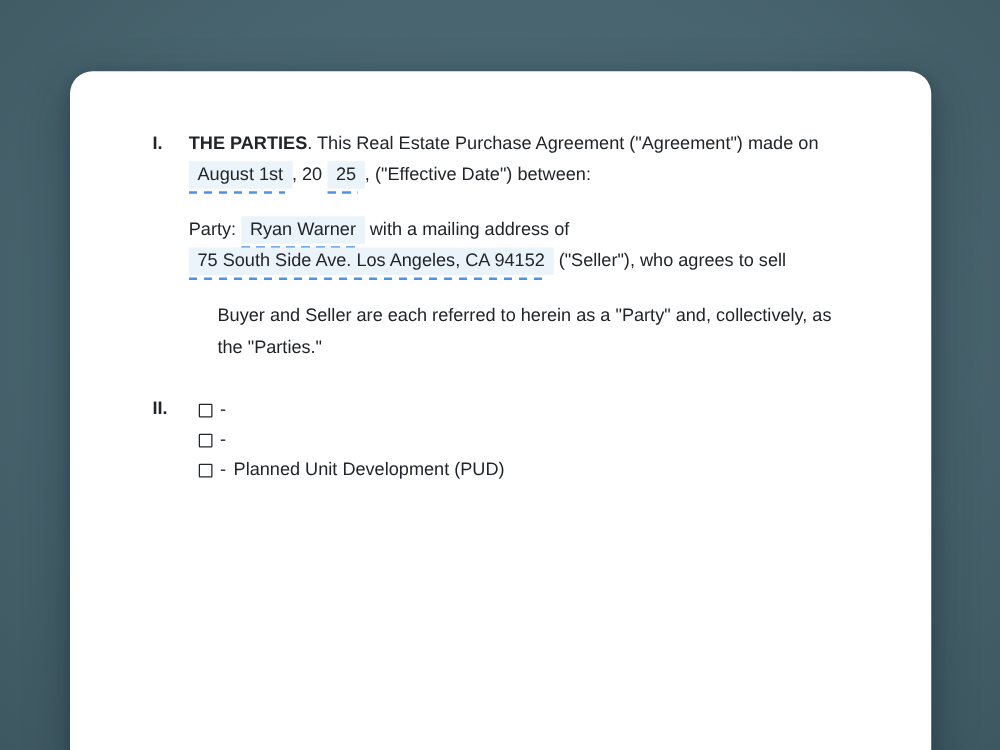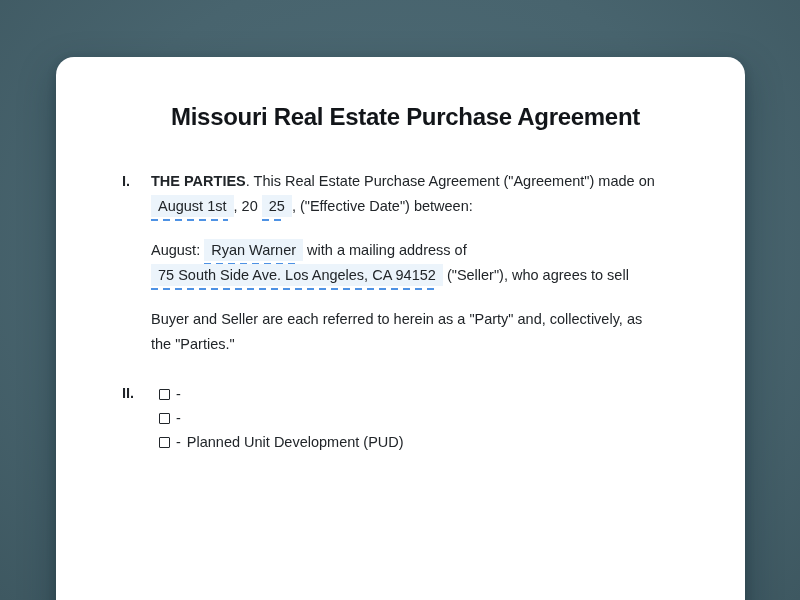--- a/index.html
+++ b/index.html
@@ -56,21 +56,21 @@
   .sec-num {
     flex: none;
     width: 29px;
     font-weight: 700;
   }
   .sec-body { flex: 1; min-width: 0; }
   .para {
     margin: 0 0 19px 0;
     white-space: nowrap;
   }
-  .para:last-child { margin-bottom: 0; }
+  .para:last-child { margin-bottom: 0; margin-left: 23px; }
   .para .bold { font-weight: 700; }
   .field {
     display: inline-block;
     position: relative;
     background: var(--field-bg);
     padding: 0 7px;
     line-height: 22px;
     vertical-align: baseline;
     text-align: center;
   }
@@ -104,27 +104,26 @@
   }
   .cb-sep { color: var(--text); }
   .cb-label { color: var(--text); }
 </style>
 </head>
 <body>
 
 <div class="bg">
   <div class="card">
 
-    <h1 class="doc-title">Missouri Real Estate Purchase Agreement</h1>
 
     <section class="sec">
       <div class="sec-num">I.</div>
       <div class="sec-body">
         <p class="para"><span class="bold">THE PARTIES</span><span>. This Real Estate Purchase Agreement ("Agreement") made on</span><br><span class="field">August 1st</span><span>, 20 </span><span class="field">25</span><span>, ("Effective Date") between:</span></p>
-        <p class="para"><span>August: </span><span class="field">Ryan Warner</span><span> with a mailing address of</span><br><span class="field">75 South Side Ave. Los Angeles, CA 94152</span><span> ("Seller"), who agrees to sell</span><br></p>
+        <p class="para"><span>Party: </span><span class="field">Ryan Warner</span><span> with a mailing address of</span><br><span class="field">75 South Side Ave. Los Angeles, CA 94152</span><span> ("Seller"), who agrees to sell</span><br></p>
         <p class="para"><span>Buyer and Seller are each referred to herein as a "Party" and, collectively, as</span><br><span>the "Parties."</span></p>
       </div>
     </section>
 
     <section class="sec">
       <div class="sec-num">II.</div>
       <div class="sec-body">
 
         <div class="cb-list">
           <div class="cb-row">

